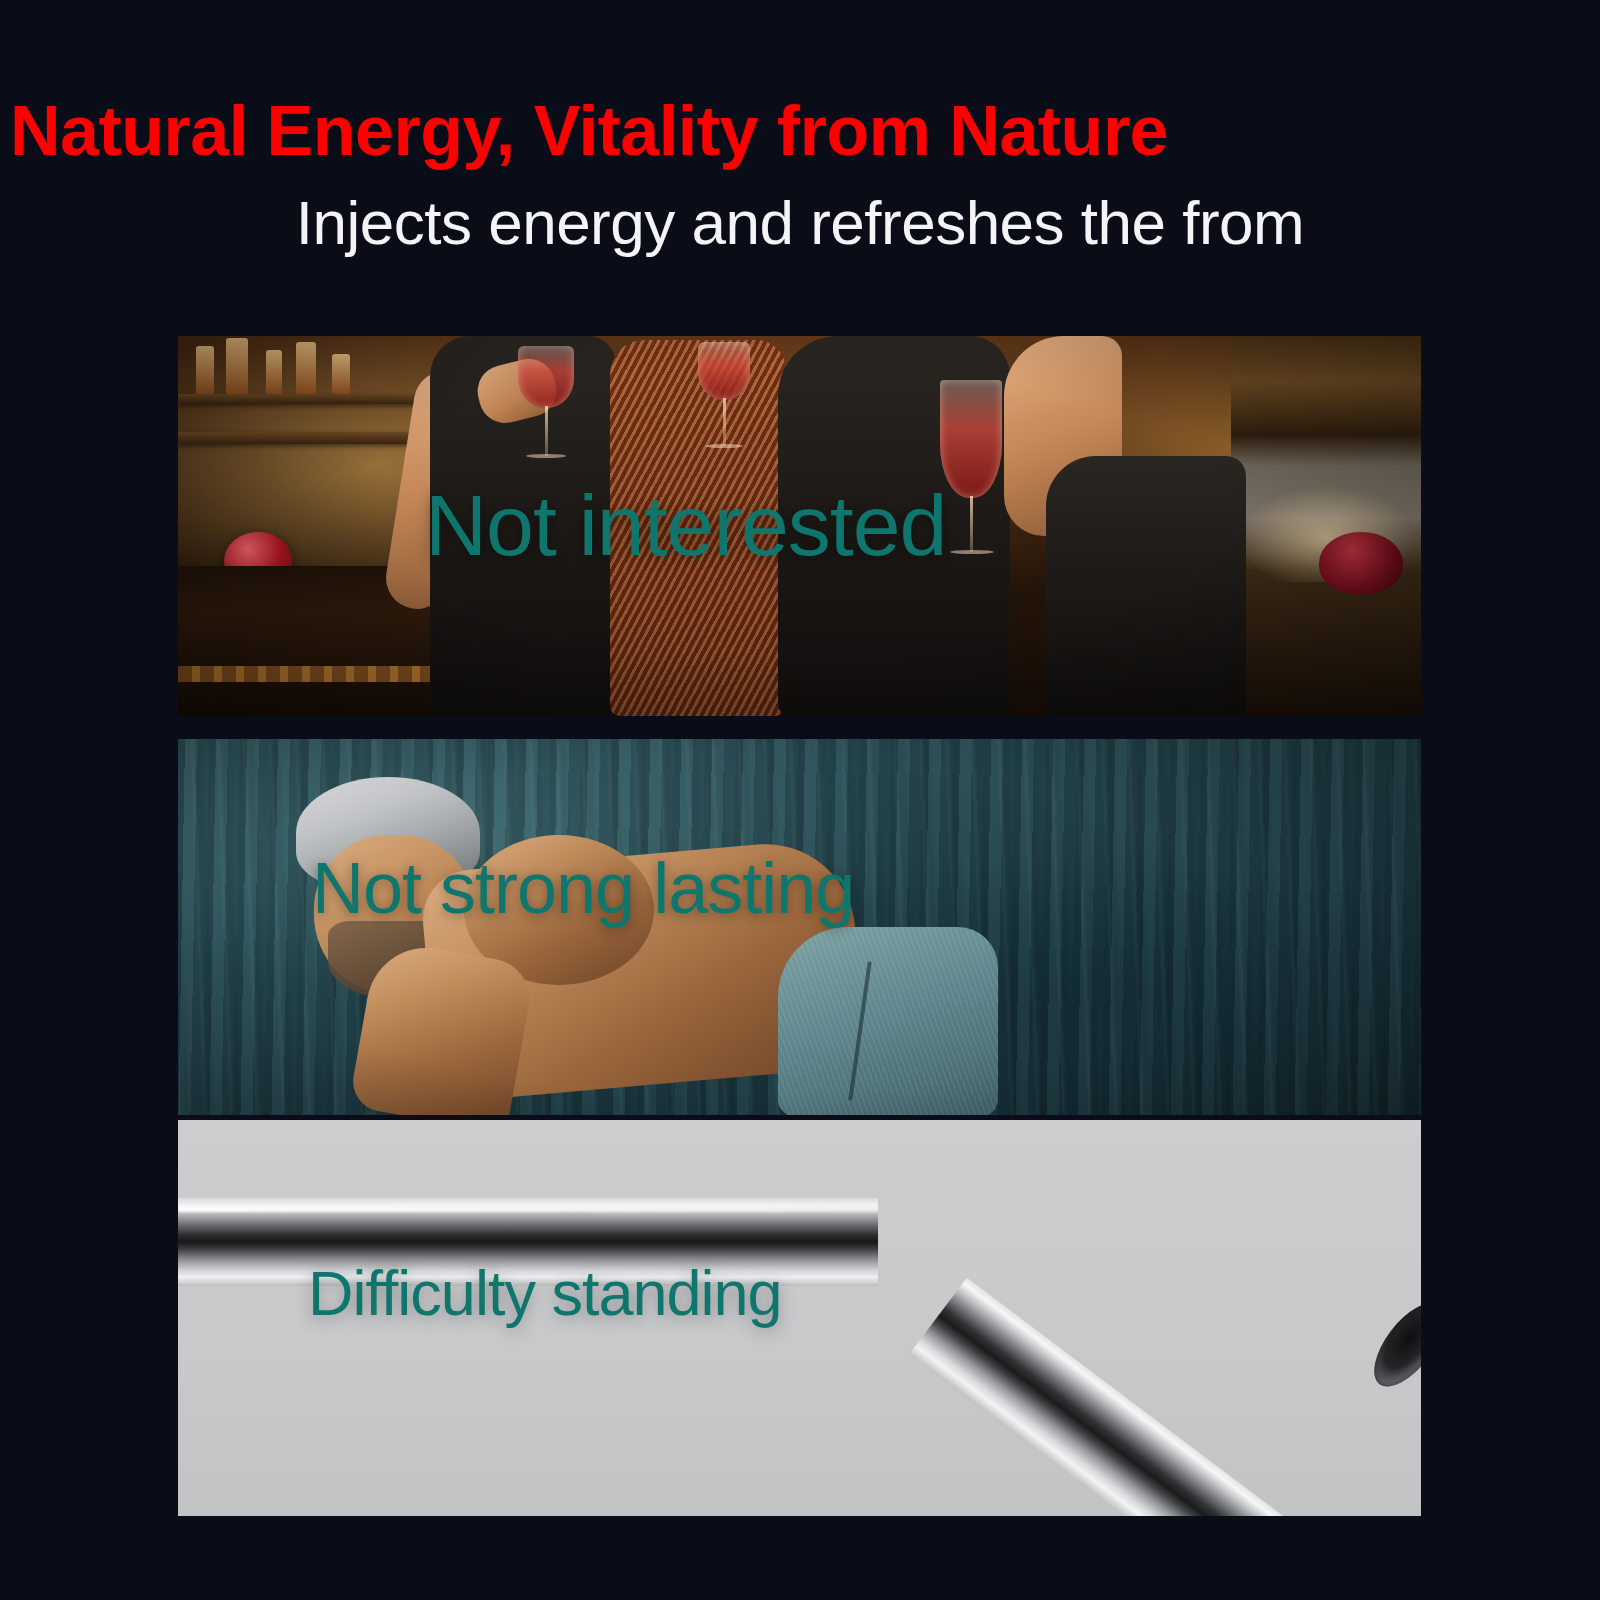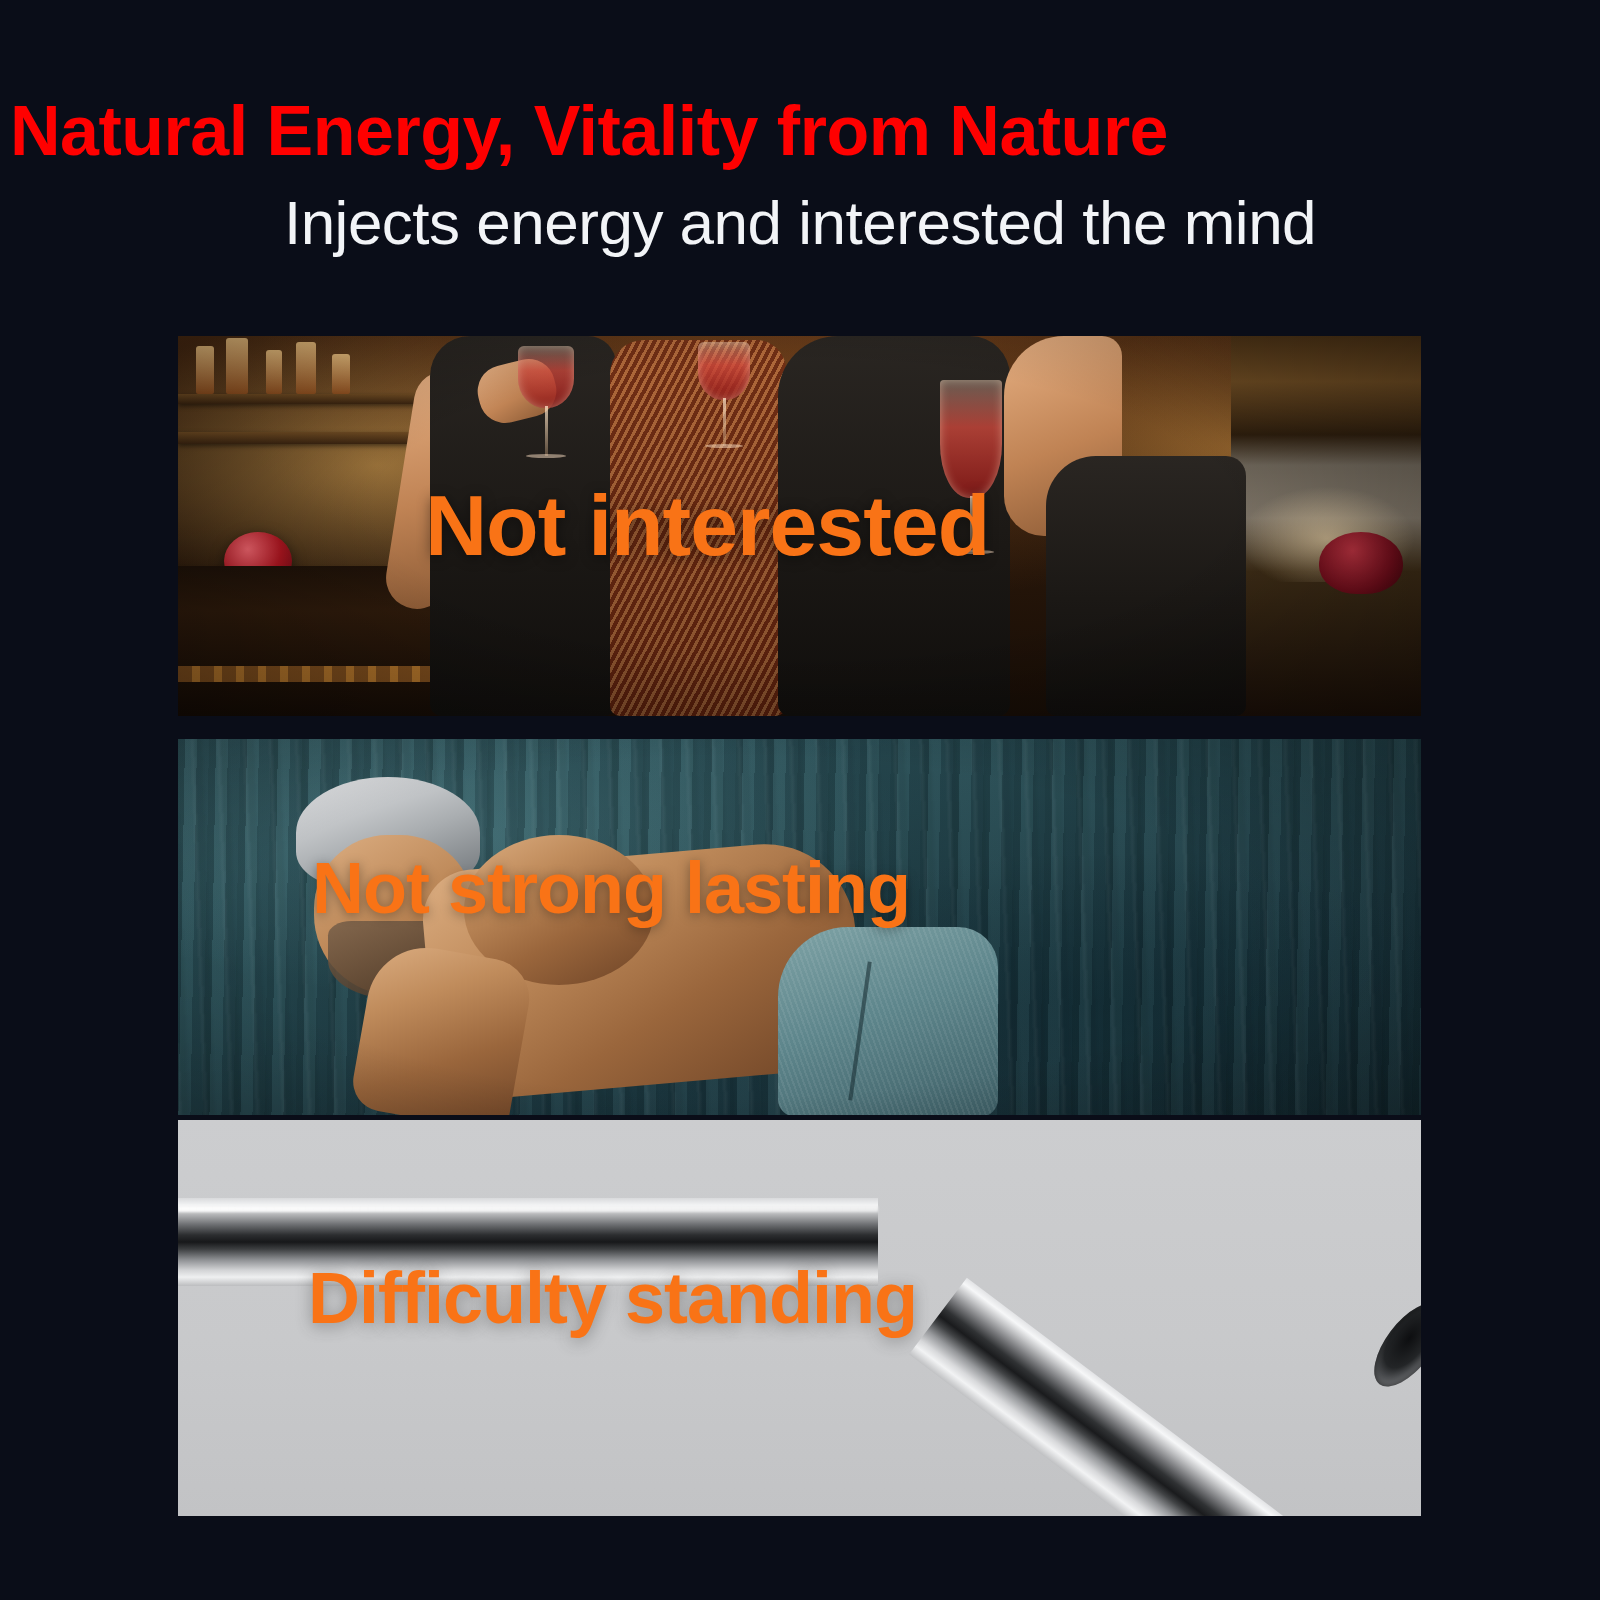--- a/index.html
+++ b/index.html
@@ -24,21 +24,21 @@
     color:#f2f4f7; line-height:1.0; white-space:nowrap;
   }
 
   
   .panel {
     position:absolute; left:178px; width:1243px;
     overflow:hidden;
   }
   .panel-caption {
     position:absolute; z-index:30;
-    color:#f97316; font-weight:bold;
+    color:#0f766e; font-weight:normal;
     line-height:1.0; white-space:nowrap;
     letter-spacing:-1px;
   }
 
   
   #panel-bar { top:336px; height:380px; background:#241409; }
   #panel-bar .art { position:absolute; inset:0; }
 
   
   .bar-room {
@@ -203,32 +203,32 @@
     border-radius:50%;
     background:radial-gradient(ellipse at 42% 44%, #0d0e10 0%, #232527 45%, #6d6f72 72%, #e6e7e9 100%);
     box-shadow:inset 0 0 6px rgba(0,0,0,.7);
   }
   .tube-spec {
     position:absolute; left:0; top:86px; width:700px; height:6px;
     background:linear-gradient(90deg,rgba(255,255,255,.9),rgba(255,255,255,.55));
     filter:blur(1px);
   }
   #cap-difficulty-standing {
-    left:308px; top:1262px; font-size:72px;
+    left:308px; top:1262px; font-size:63px;
     text-shadow:0 3px 16px rgba(60,60,60,.45);
   }
 </style>
 </head>
 <body>
 
 <div id="stage">
 
   <div class="headline">Natural Energy, Vitality from Nature</div>
 
-  <div class="subhead">Injects energy and interested the mind</div>
+  <div class="subhead">Injects energy and refreshes the from</div>
 
   <div class="panel" id="panel-bar">
     <div class="art">
       <div class="bar-room"></div>
 
       <div class="shelf" style="left:0;top:58px;width:320px;height:10px;"></div>
       <div class="shelf" style="left:0;top:96px;width:330px;height:12px;"></div>
       <div class="shelf" style="left:0;top:232px;width:336px;height:10px;"></div>
 
       <div class="bottle" style="left:18px;top:10px;width:18px;height:48px;"></div>

